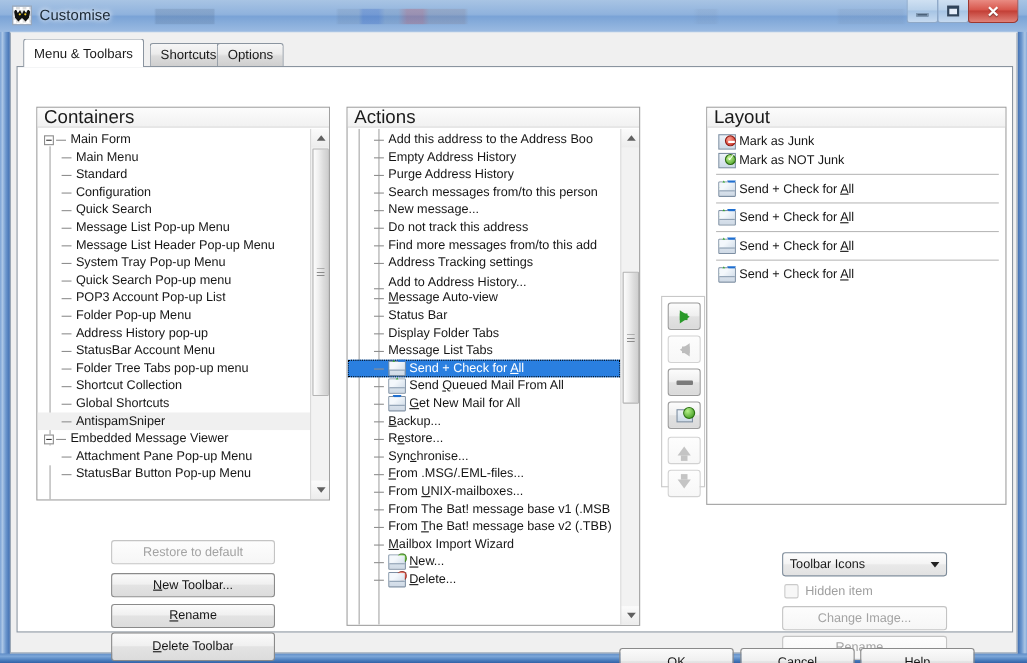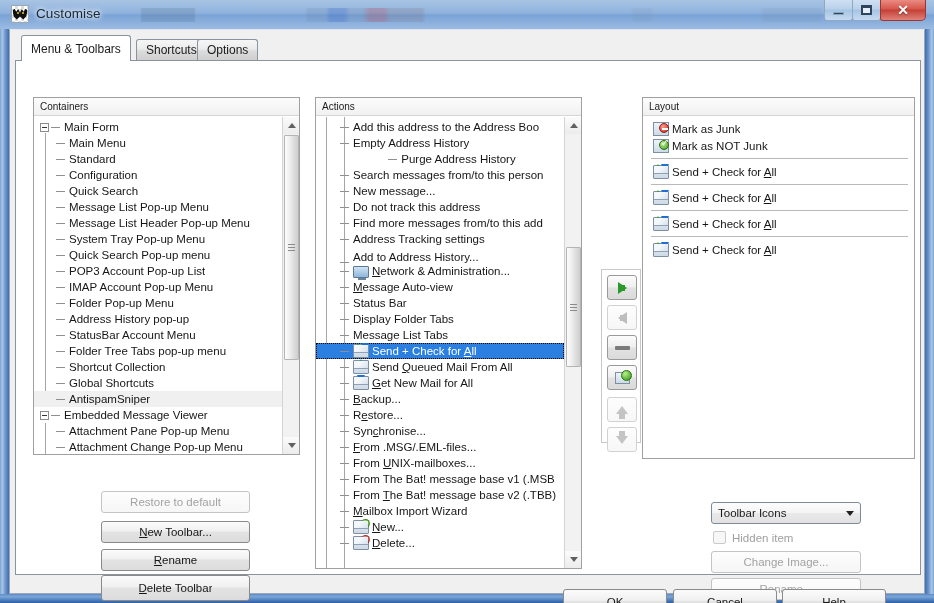--- a/index.html
+++ b/index.html
@@ -159,21 +159,21 @@
     background: #ffffff;
     border: 1px solid #a0a0a0;
     overflow: hidden;
   }
   .listhdr {
     height: 18px;
     background: linear-gradient(to bottom, #fcfcfc 0%, #f1f1f1 100%);
     border-bottom: 1px solid #d6d6d6;
     display: flex; align-items: center;
     padding-left: 6px;
-    font-size: 10px; color: #1a1a1a;
+    font-size: 17px; color: #1a1a1a;
   }
   .listbody {
     position: absolute; left: 0; right: 0; top: 19px; bottom: 0;
     overflow: hidden;
   }
 
   
   .trow {
     height: 16px;
     display: flex; align-items: center;
@@ -508,24 +508,20 @@
               <div class="trow" style="padding-left: 22px;">
                 <span class="dash"></span>
                 <span class="tlabel">Quick Search Pop-up menu</span>
               </div>
               <div class="trow" style="padding-left: 22px;">
                 <span class="dash"></span>
                 <span class="tlabel">POP3 Account Pop-up List</span>
               </div>
               <div class="trow" style="padding-left: 22px;">
                 <span class="dash"></span>
-                <span class="tlabel">IMAP Account Pop-up Menu</span>
-              </div>
-              <div class="trow" style="padding-left: 22px;">
-                <span class="dash"></span>
                 <span class="tlabel">Folder Pop-up Menu</span>
               </div>
               <div class="trow" style="padding-left: 22px;">
                 <span class="dash"></span>
                 <span class="tlabel">Address History pop-up</span>
               </div>
               <div class="trow" style="padding-left: 22px;">
                 <span class="dash"></span>
                 <span class="tlabel">StatusBar Account Menu</span>
               </div>
@@ -549,21 +545,21 @@
                 <span class="expander"></span>
                 <span class="dash"></span>
                 <span class="tlabel">Embedded Message Viewer</span>
               </div>
               <div class="trow" style="padding-left: 22px;">
                 <span class="dash"></span>
                 <span class="tlabel">Attachment Pane Pop-up Menu</span>
               </div>
               <div class="trow" style="padding-left: 22px;">
                 <span class="dash"></span>
-                <span class="tlabel">Attachment Change Pop-up Menu</span>
+                <span class="tlabel">StatusBar Button Pop-up Menu</span>
               </div>
             </div>
 
           <div class="vsb">
             <div class="sb-arrow up">
               <span class="caret"></span>
             </div>
             <div class="sb-track" style="top:17px;bottom:17px;"></div>
             <div class="sb-thumb" style="top:18px;height:225px;">
               <span class="grip"></span>
@@ -597,21 +593,21 @@
           <div class="vline" style="left:28px; top:0px; bottom:0px;"></div>
           <div id="actions-rows" style="position:absolute;left:0;top:2px;right:17px;">
               <div class="trow" style="padding-left: 24px;">
                 <span class="dash"></span>
                 <span class="tlabel">Add this address to the Address Boo</span>
               </div>
               <div class="trow" style="padding-left: 24px;">
                 <span class="dash"></span>
                 <span class="tlabel">Empty Address History</span>
               </div>
-              <div class="trow" style="padding-left: 24px; justify-content: center;">
+              <div class="trow" style="padding-left: 24px;">
                 <span class="dash"></span>
                 <span class="tlabel">Purge Address History</span>
               </div>
               <div class="trow" style="padding-left: 24px;">
                 <span class="dash"></span>
                 <span class="tlabel">Search messages from/to this person</span>
               </div>
               <div class="trow" style="padding-left: 24px;">
                 <span class="dash"></span>
                 <span class="tlabel">New message...</span>
@@ -624,25 +620,20 @@
                 <span class="dash"></span>
                 <span class="tlabel">Find more messages from/to this add</span>
               </div>
               <div class="trow" style="padding-left: 24px;">
                 <span class="dash"></span>
                 <span class="tlabel">Address Tracking settings</span>
               </div>
               <div class="trow" style="padding-left: 24px; align-items: flex-end;">
                 <span class="dash"></span>
                 <span class="tlabel">Add to Address History...</span>
-              </div>
-              <div class="trow" style="padding-left: 24px;">
-                <span class="dash"></span>
-                <span class="ico ico-monitor"></span>
-                <span class="tlabel"><span class="ul">N</span>etwork &amp; Administration...</span>
               </div>
               <div class="trow" style="padding-left: 24px;">
                 <span class="dash"></span>
                 <span class="tlabel"><span class="ul">M</span>essage Auto-view</span>
               </div>
               <div class="trow" style="padding-left: 24px;">
                 <span class="dash"></span>
                 <span class="tlabel">Status Bar</span>
               </div>
               <div class="trow" style="padding-left: 24px;">

